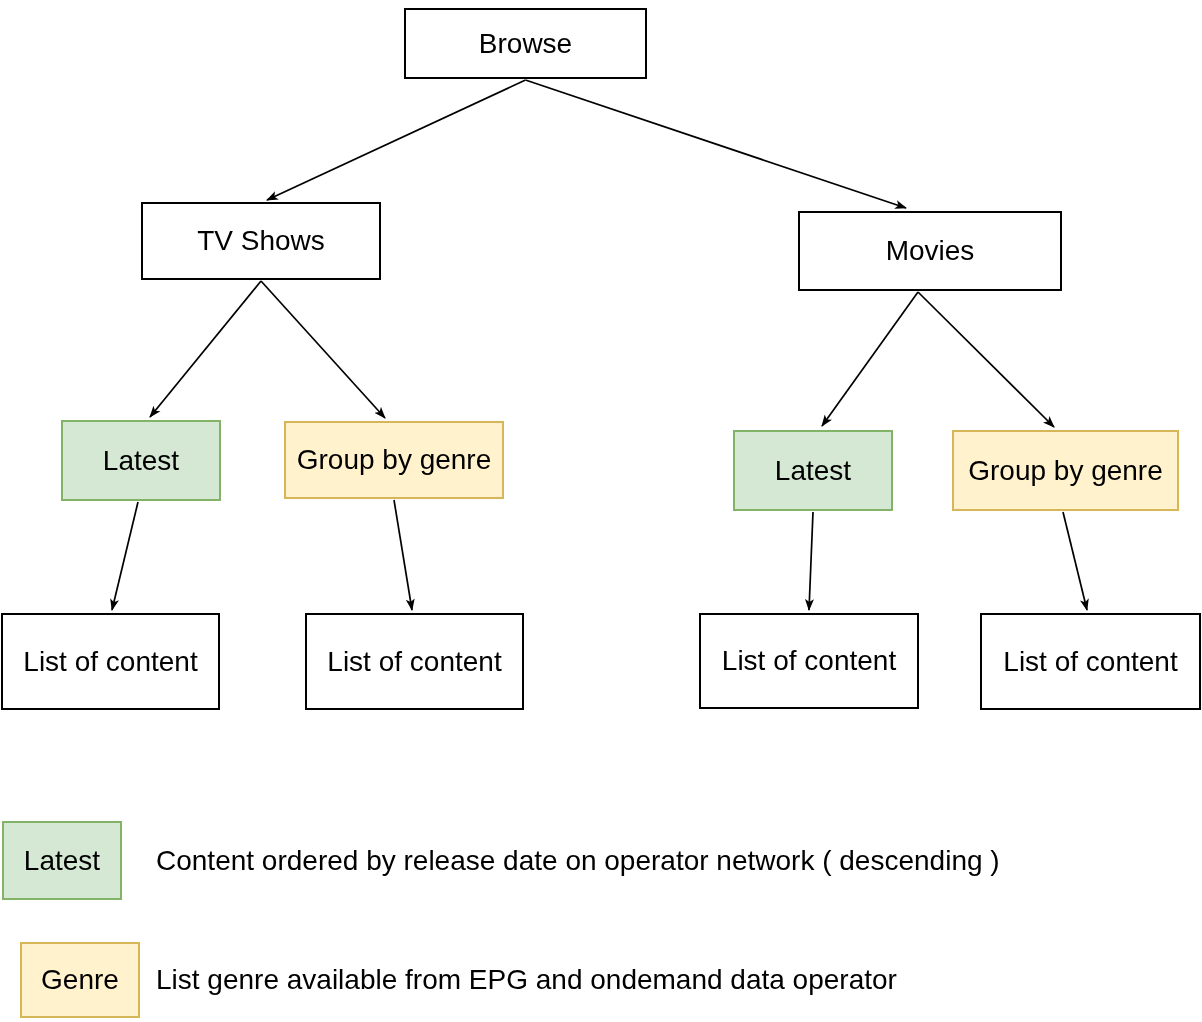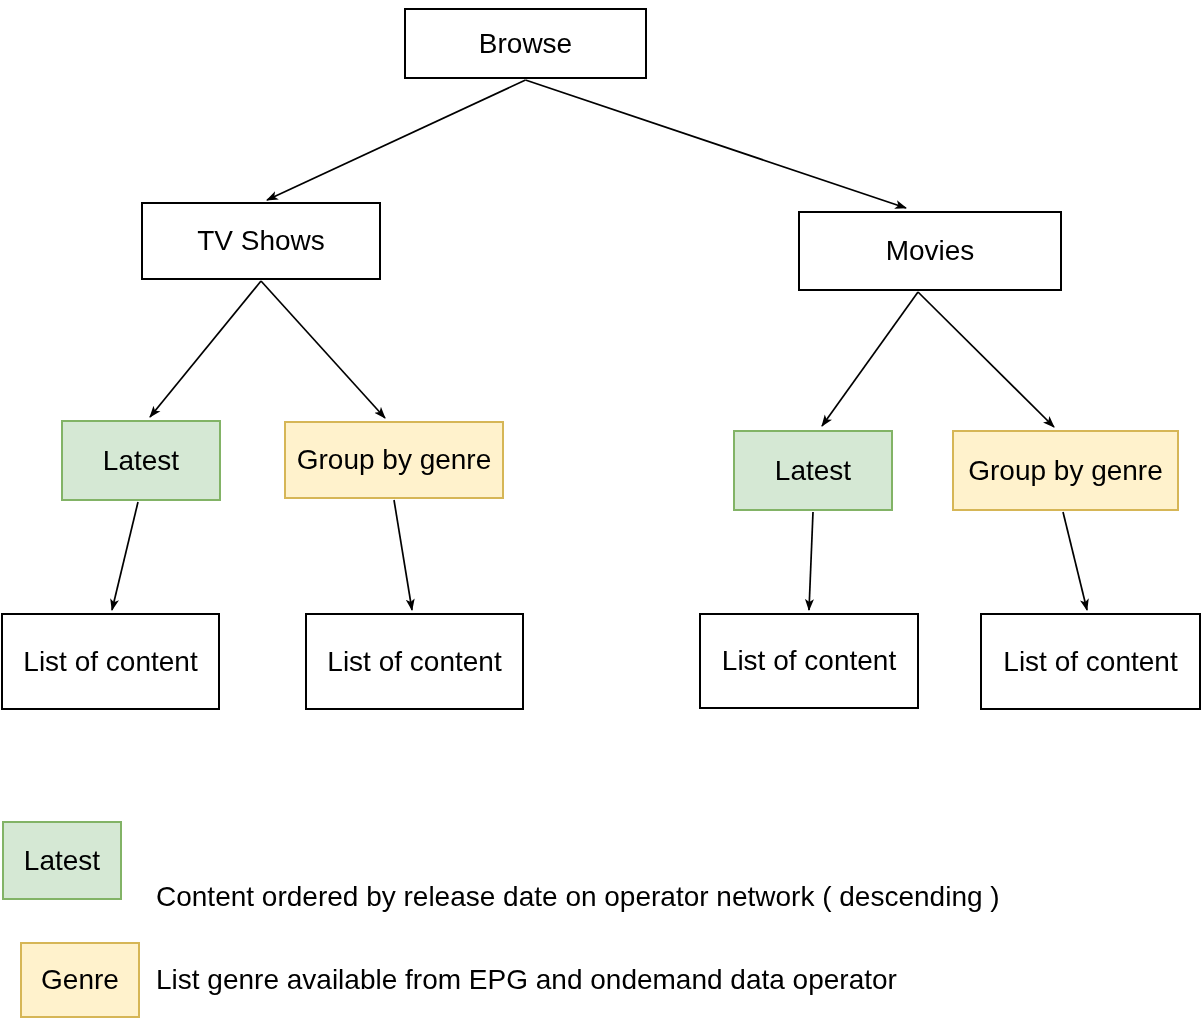--- a/index.html
+++ b/index.html
@@ -118,20 +118,20 @@
     <span>List of content</span>
   </div>
 
   <div class="node" style="left:980px; top:613px; width:221px; height:97px;">
     <span>List of content</span>
   </div>
 
   <div class="node latest" style="left:2px; top:821px; width:120px; height:79px;">
     <span>Latest</span>
   </div>
-  <div class="legend-desc" style="left:156px; top:857px; height:79px;">Content ordered by release date on operator network ( descending )</div>
+  <div class="legend-desc" style="left:156px; top:821px; height:79px;">Content ordered by release date on operator network ( descending )</div>
 
   <div class="node genre" style="left:20px; top:942px; width:120px; height:76px;">
     <span>Genre</span>
   </div>
   <div class="legend-desc" style="left:156px; top:942px; height:76px;">List genre available from EPG and ondemand data operator</div>
 
 </div>
 
 </body></html>

